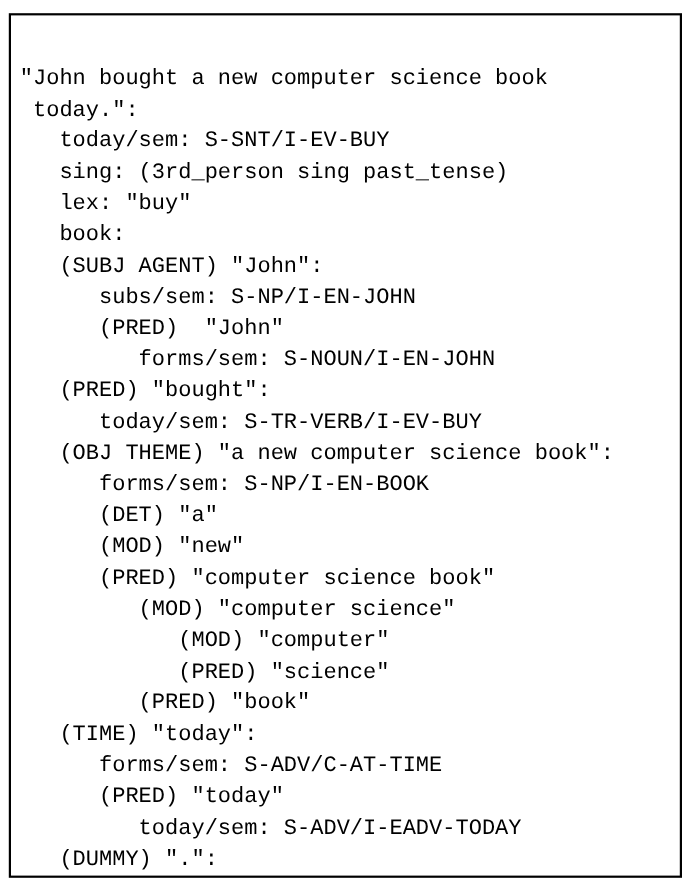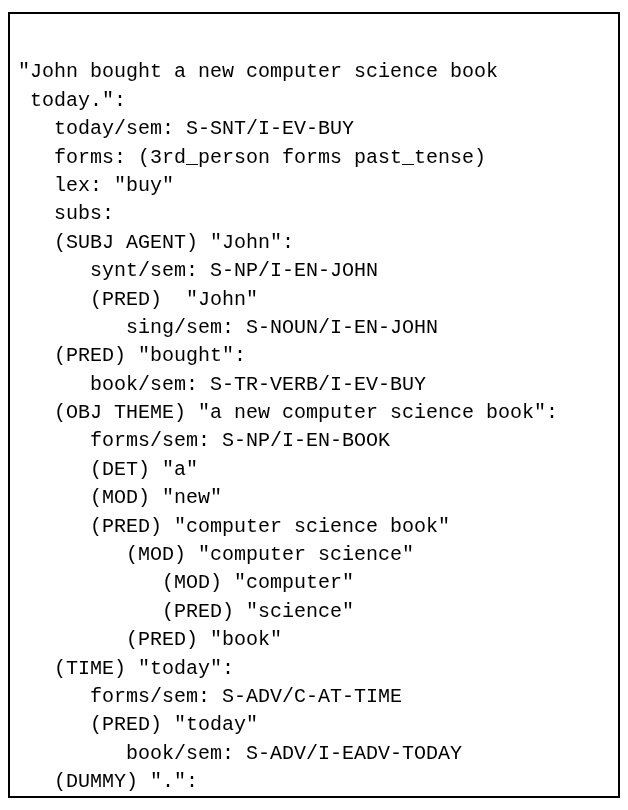--- a/index.html
+++ b/index.html
@@ -29,38 +29,38 @@
   }
 </style>
 </head>
 <body>
 
 <div class="page">
   <div class="frame">
 <span>"John bought a new computer science book</span>
 <span> today.":</span>
 <span>   today/sem: S-SNT/I-EV-BUY</span>
-<span>   forms: (3rd_person forms past_tense)</span>
+<span>   sing: (3rd_person sing past_tense)</span>
 <span>   lex: "buy"</span>
-<span>   subs:</span>
+<span>   book:</span>
 <span>   (SUBJ AGENT) "John":</span>
-<span>      synt/sem: S-NP/I-EN-JOHN</span>
+<span>      subs/sem: S-NP/I-EN-JOHN</span>
 <span>      (PRED)  "John"</span>
-<span>         sing/sem: S-NOUN/I-EN-JOHN</span>
+<span>         forms/sem: S-NOUN/I-EN-JOHN</span>
 <span>   (PRED) "bought":</span>
-<span>      book/sem: S-TR-VERB/I-EV-BUY</span>
+<span>      today/sem: S-TR-VERB/I-EV-BUY</span>
 <span>   (OBJ THEME) "a new computer science book":</span>
 <span>      forms/sem: S-NP/I-EN-BOOK</span>
 <span>      (DET) "a"</span>
 <span>      (MOD) "new"</span>
 <span>      (PRED) "computer science book"</span>
 <span>         (MOD) "computer science"</span>
 <span>            (MOD) "computer"</span>
 <span>            (PRED) "science"</span>
 <span>         (PRED) "book"</span>
 <span>   (TIME) "today":</span>
 <span>      forms/sem: S-ADV/C-AT-TIME</span>
 <span>      (PRED) "today"</span>
-<span>         book/sem: S-ADV/I-EADV-TODAY</span>
+<span>         today/sem: S-ADV/I-EADV-TODAY</span>
 <span>   (DUMMY) ".":</span>
 
   </div>
 </div>
 
 </body></html>

